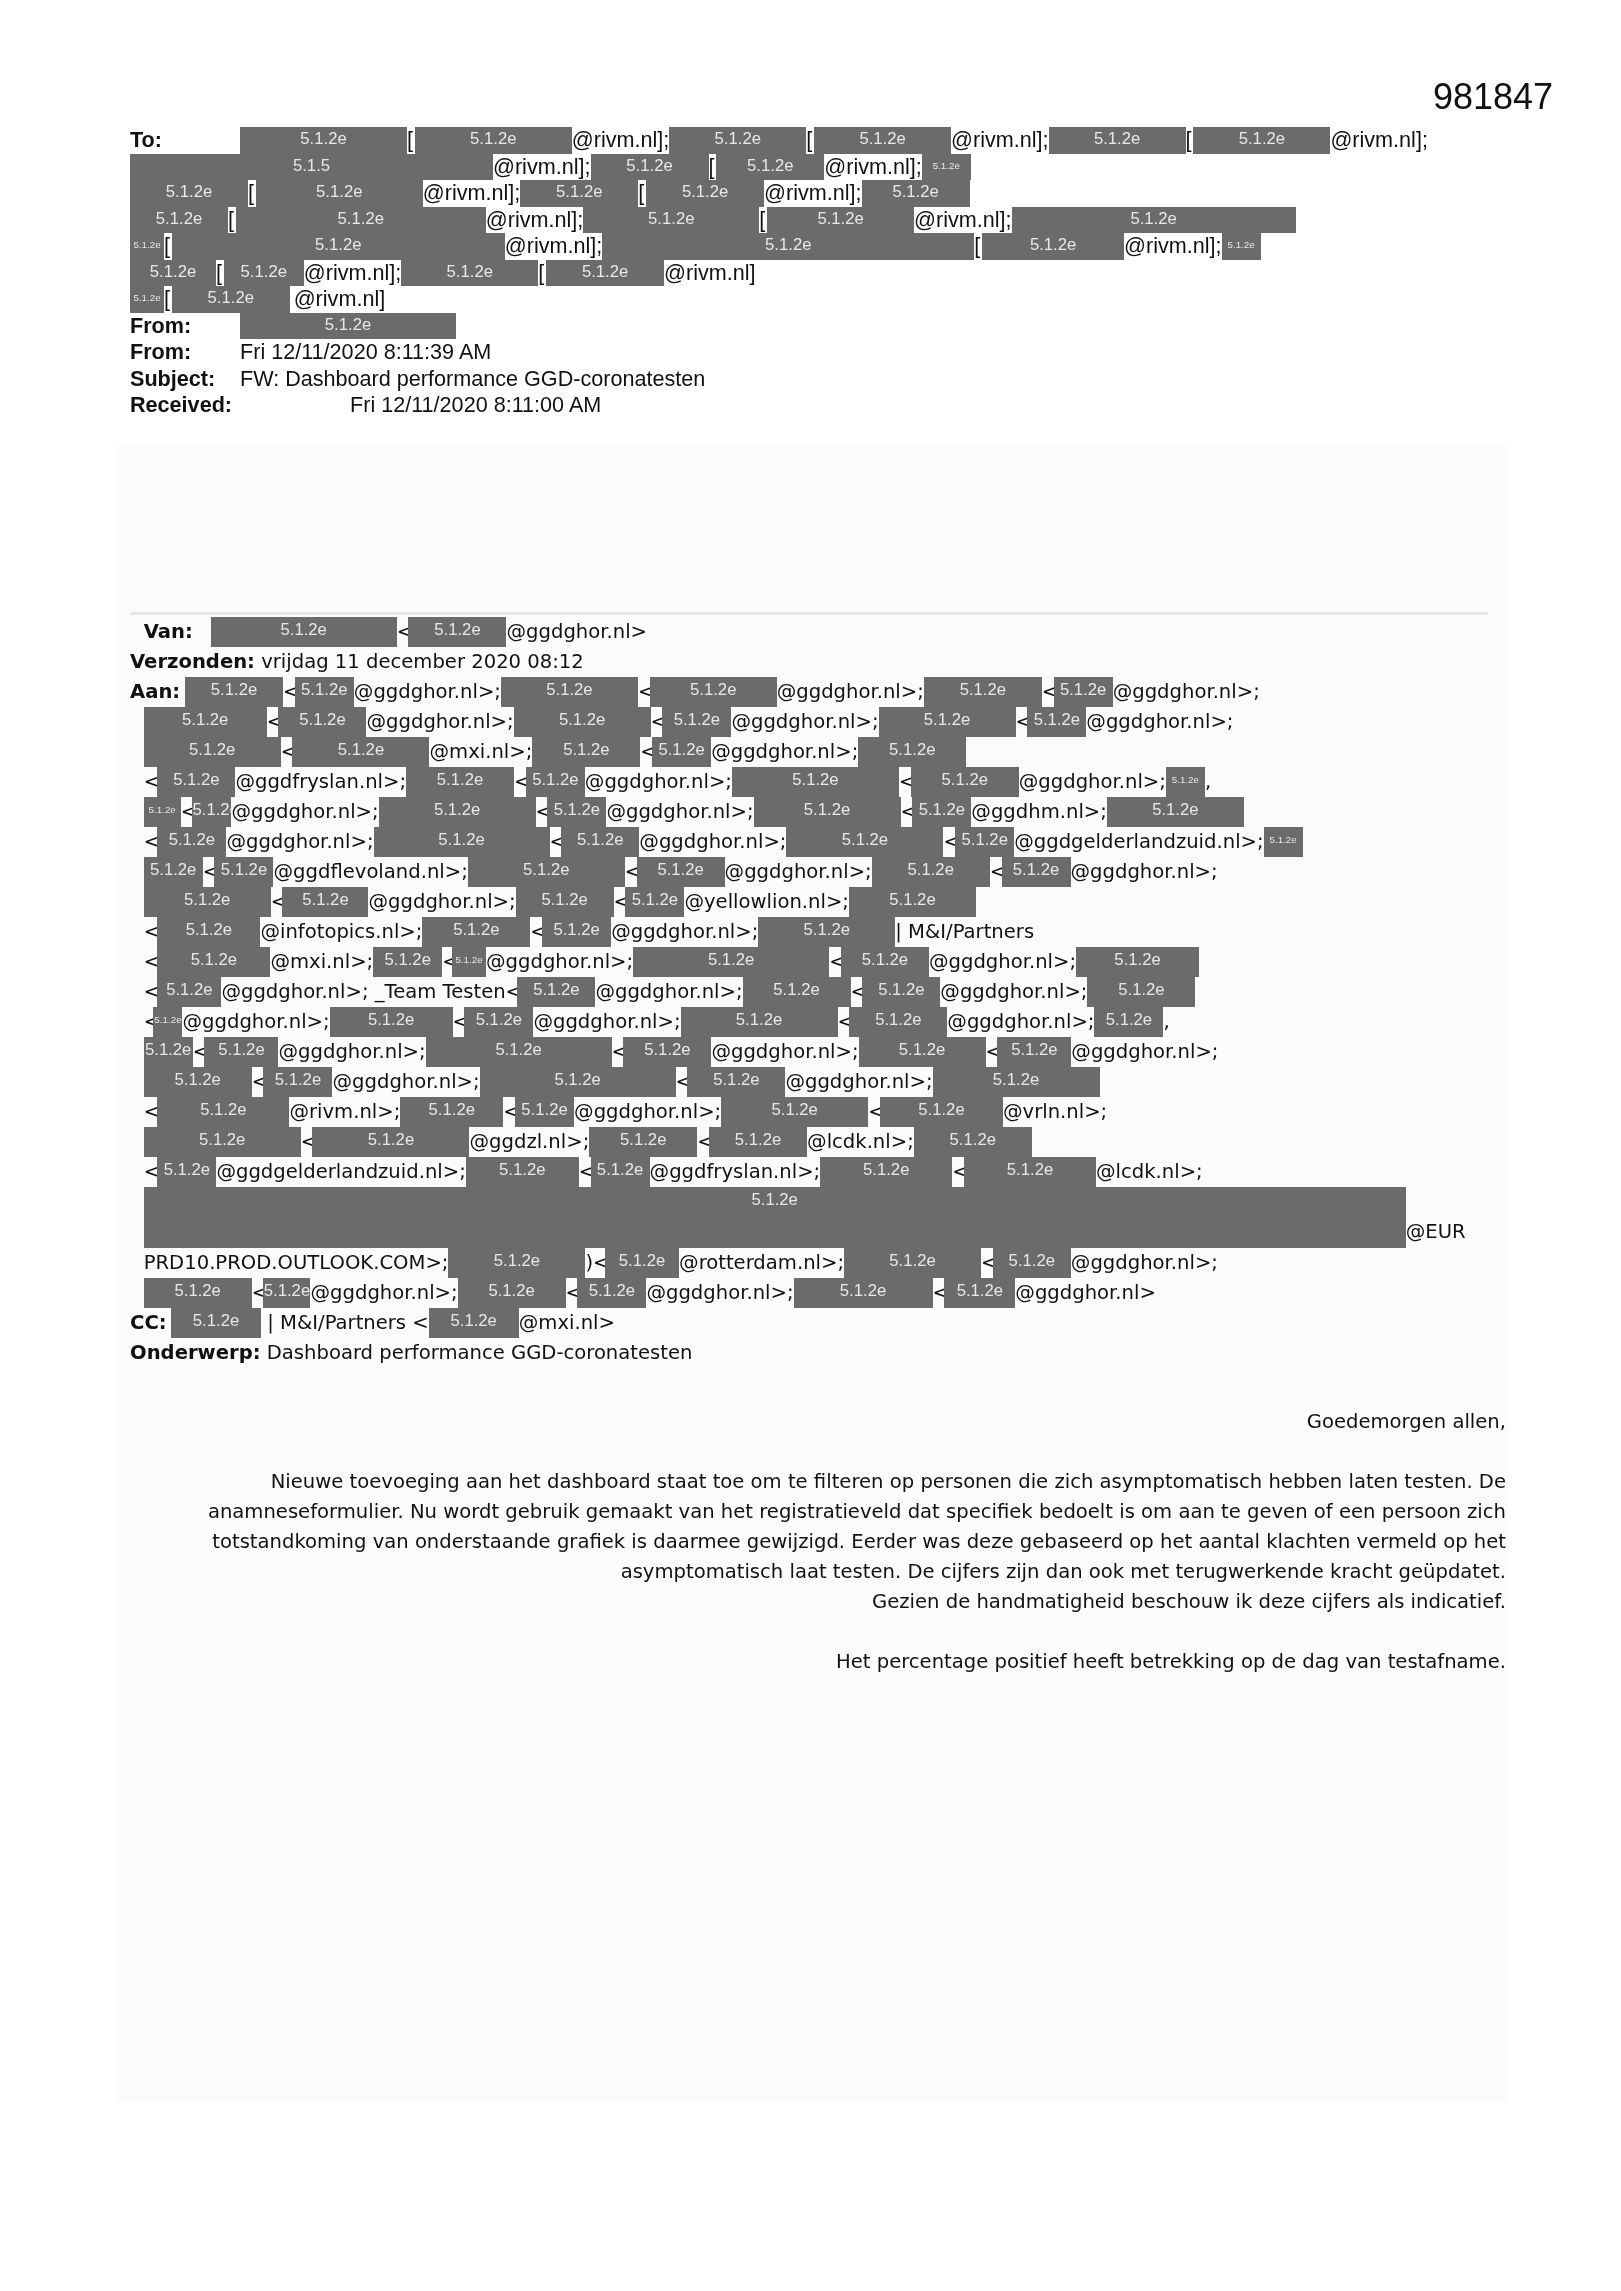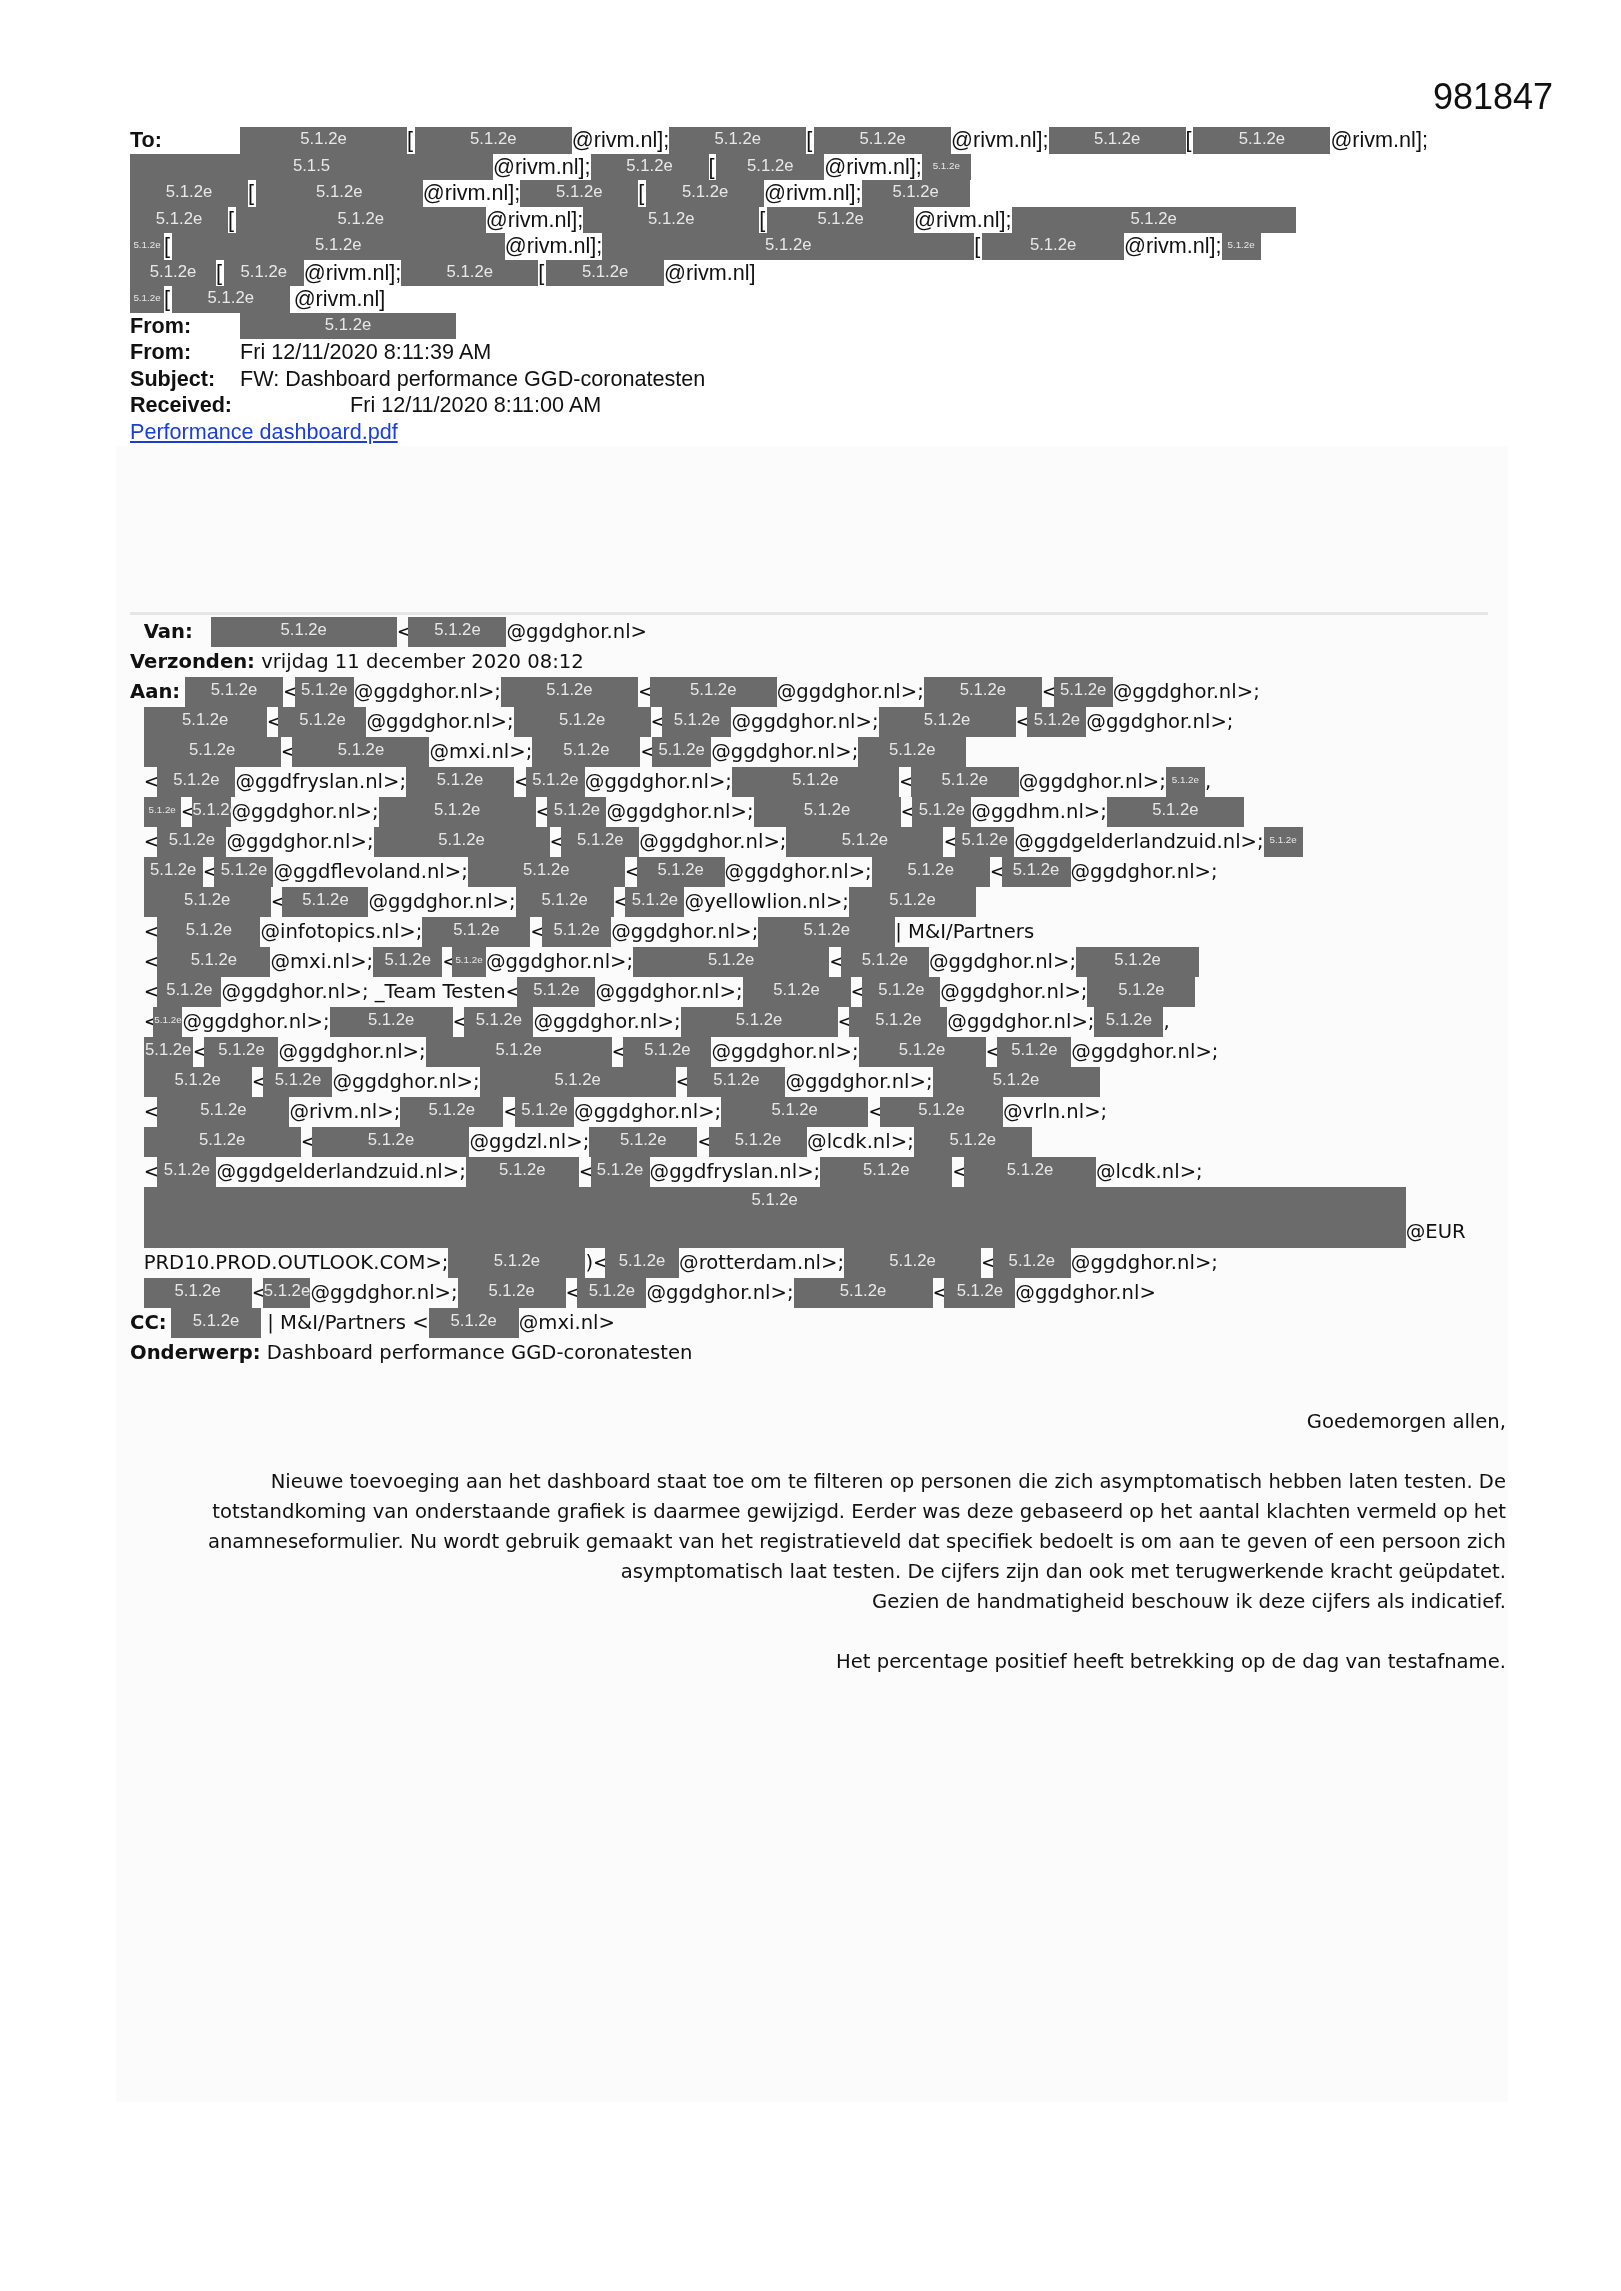--- a/index.html
+++ b/index.html
@@ -53,23 +53,20 @@
     <span class="lbl" style="width:110px">From:</span><span class="red" style="width:216px">5.1.2e</span>
   </div>
   <div class="line">
     <span class="lbl" style="width:110px">From:</span><span class="txt">Fri 12/11/2020 8:11:39 AM</span>
   </div>
   <div class="line">
     <span class="lbl" style="width:110px">Subject:</span><span class="txt">FW: Dashboard performance GGD-coronatesten</span>
   </div>
   <div class="line">
     <span class="lbl" style="width:220px">Received:</span><span class="txt">Fri 12/11/2020 8:11:00 AM</span>
-  </div>
-  <div class="line">
-    <span class="txt link">Performance dashboard.pdf</span>
   </div>
 </div>
 
 <div class="graybox"></div>
 <div class="sep"></div>
 
 <div class="fwd">
   <div class="line">
     <span class="lbl" style="width:67px;padding-left:13.7px">Van:</span><span class="red" style="width:186px">5.1.2e</span><span class="txt" style="width:11.8px">&lt;</span><span class="red" style="width:98px">5.1.2e</span><span class="txt">@ggdghor.nl&gt;</span>
   </div>
@@ -141,20 +138,20 @@
   </div>
   <div class="line">
     <span class="lbl">Onderwerp:</span>&nbsp;<span class="txt">Dashboard performance GGD-coronatesten</span>
   </div>
 </div>
 
 <div class="body">
   <p>Goedemorgen allen,</p>
   <p>
     <span style="display:block">Nieuwe toevoeging aan het dashboard staat toe om te filteren op personen die zich asymptomatisch hebben laten testen. De</span>
+    <span style="display:block">anamneseformulier. Nu wordt gebruik gemaakt van het registratieveld dat specifiek bedoelt is om aan te geven of een persoon zich</span>
     <span style="display:block">totstandkoming van onderstaande grafiek is daarmee gewijzigd. Eerder was deze gebaseerd op het aantal klachten vermeld op het</span>
-    <span style="display:block">anamneseformulier. Nu wordt gebruik gemaakt van het registratieveld dat specifiek bedoelt is om aan te geven of een persoon zich</span>
     <span style="display:block">asymptomatisch laat testen. De cijfers zijn dan ook met terugwerkende kracht geüpdatet.</span>
     <span style="display:block">Gezien de handmatigheid beschouw ik deze cijfers als indicatief.</span>
   </p>
   <p>Het percentage positief heeft betrekking op de dag van testafname.</p>
 </div>
 
 
 </body></html>

